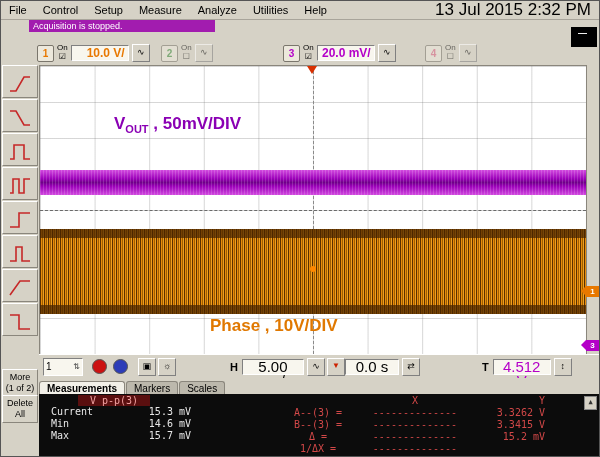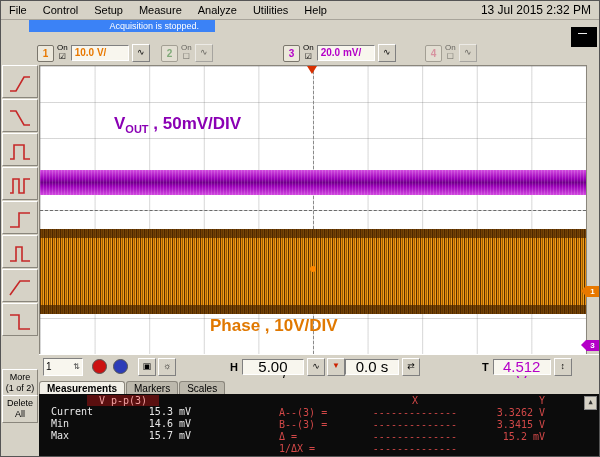--- a/index.html
+++ b/index.html
@@ -2,38 +2,38 @@
 <html><head>
 <meta charset="utf-8">
 <style>
   html,body{margin:0;padding:0;background:#888;}
   .scope{position:relative;width:600px;height:457px;background:#d6d2c6;overflow:hidden;
          font-family:"Liberation Sans",sans-serif;color:#000;border:1px solid #555;box-sizing:border-box;}
   
   .menubar{position:absolute;top:0;left:0;right:0;height:18px;display:flex;align-items:center;
            gap:16px;padding:0 8px;font-size:11px;background:#d6d2c6;border-bottom:1px solid #a8a49a;}
   .menu-item{cursor:default;}
-  .menu-date{margin-left:auto;font-size:12px;}
+  .menu-date{margin-left:auto;font-size:17px;}
   
   .statusbox{position:absolute;left:28px;top:19px;width:186px;}
-  .acq{background:#3b82f6;color:#fff;font-size:9px;padding:1px 16px;text-align:right;}
+  .acq{background:#a21caf;color:#fff;font-size:9px;padding:1px 4px;}
   .rate{display:flex;gap:14px;font-size:9px;padding:2px 4px;color:#111;}
   .dimbox{position:absolute;left:570px;top:26px;width:26px;height:20px;background:#000;}
   .dimbox span{position:absolute;top:1px;left:7px;color:#fff;font-size:9px;font-weight:bold;}
   
   .chanrow{position:absolute;left:36px;top:41px;right:0;height:22px;}
   .chan{position:absolute;top:0;display:flex;align-items:center;gap:3px;height:22px;}
   .chan-badge{display:inline-block;width:15px;height:15px;line-height:15px;text-align:center;
               font-size:10px;font-weight:bold;background:#ece8dc;border:1px solid #7a766c;border-radius:2px;}
   .chan-mid{display:inline-flex;flex-direction:column;align-items:center;line-height:1.1;}
   .chan-on{font-size:8px;text-align:right;}
   .chan-check{font-size:8px;}
   .chan-scale{display:inline-block;min-width:50px;height:14px;line-height:14px;padding:0 3px;
-              font-size:10px;font-weight:bold;background:#f8f6ee;
-              border:1px solid;border-color:#808080 #ffffff #ffffff #808080;}
+              font-size:12px;font-weight:bold;background:#f8f6ee;
+              border:1px solid;border-color:#808080 #ffffff #ffffff #808080;text-align:right;}
   .mini{display:inline-block;width:16px;height:16px;line-height:14px;text-align:center;font-size:9px;
         background:#d6d2c6;border:1px solid;border-color:#ffffff #808080 #808080 #ffffff;cursor:default;padding:0;}
   .dim{opacity:.55;}
   
   .sidebar{position:absolute;left:0;top:64px;bottom:0;width:38px;background:#d6d2c6;border-right:1px solid #a8a49a;}
   .side-btn{position:relative;display:block;width:36px;height:33px;margin:0 0 1px 1px;background:#d6d2c6;
             border:1px solid;border-color:#ffffff #8a867c #8a867c #ffffff;padding:2px 0;text-align:center;}
   .side-btn svg{display:block;margin:4px auto 0;}
   .side-text{display:block;width:36px;margin-left:1px;background:#d6d2c6;text-align:center;
              border:1px solid;border-color:#ffffff #8a867c #8a867c #ffffff;
@@ -83,28 +83,28 @@
   .trig-red{color:#cc2200;font-size:8px;}
   
   .tabsrow{position:absolute;left:38px;top:377px;right:16px;height:16px;background:#d6d2c6;}
   .tab{display:inline-block;font-size:10px;padding:1px 7px 2px;margin-right:1px;background:#bcb8ac;
        border:1px solid #8a867c;border-bottom:none;border-radius:3px 3px 0 0;cursor:default;}
   .tab.active{background:#f2f0e8;position:relative;top:0;font-weight:bold;}
   
   .panel{position:absolute;left:38px;top:393px;right:0;bottom:0;background:#0c0c0c;
          font-family:"DejaVu Sans Mono",monospace;font-size:10px;overflow:hidden;}
   .meas-left{position:absolute;left:12px;top:1px;width:140px;}
-  .meas-head{display:block;margin-left:36px;padding:0 4px;width:64px;text-align:center;
+  .meas-head{display:block;margin-left:27px;padding:0 4px;width:64px;text-align:center;
              background:#5a0f0f;}
   .meas-row{display:flex;justify-content:space-between;line-height:12px;color:#e8e8e8;}
   .meas-row .mname{width:60px;}
   .meas-row .mval{width:70px;text-align:right;}
   .meas-right{position:absolute;left:240px;top:1px;}
   .mk-row{display:grid;grid-template-columns:78px 104px 72px;line-height:12px;column-gap:6px;}
-  .mk-label{text-align:left;}
+  .mk-label{text-align:center;}
   .mk-x{text-align:center;}
   .mk-y{text-align:right;}
   .panel-scroll{position:absolute;right:2px;top:2px;width:11px;height:12px;background:#d6d2c6;
                 border:1px solid #888;font-size:7px;line-height:11px;text-align:center;color:#333;}
 </style>
 </head>
 <body>
 
 <div class="scope">
 

